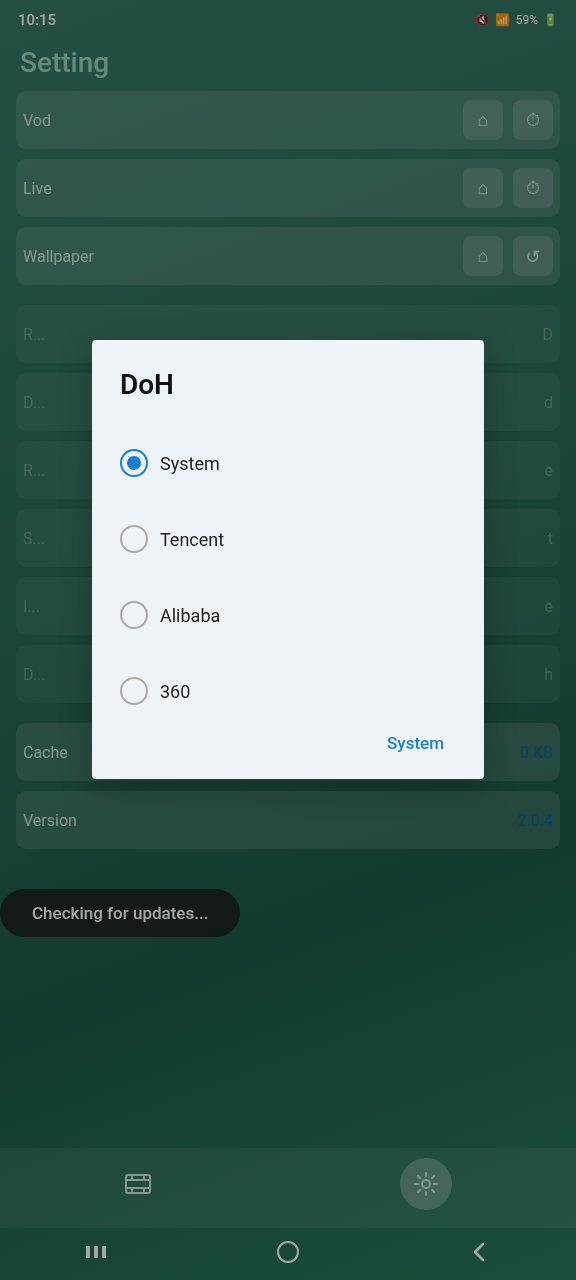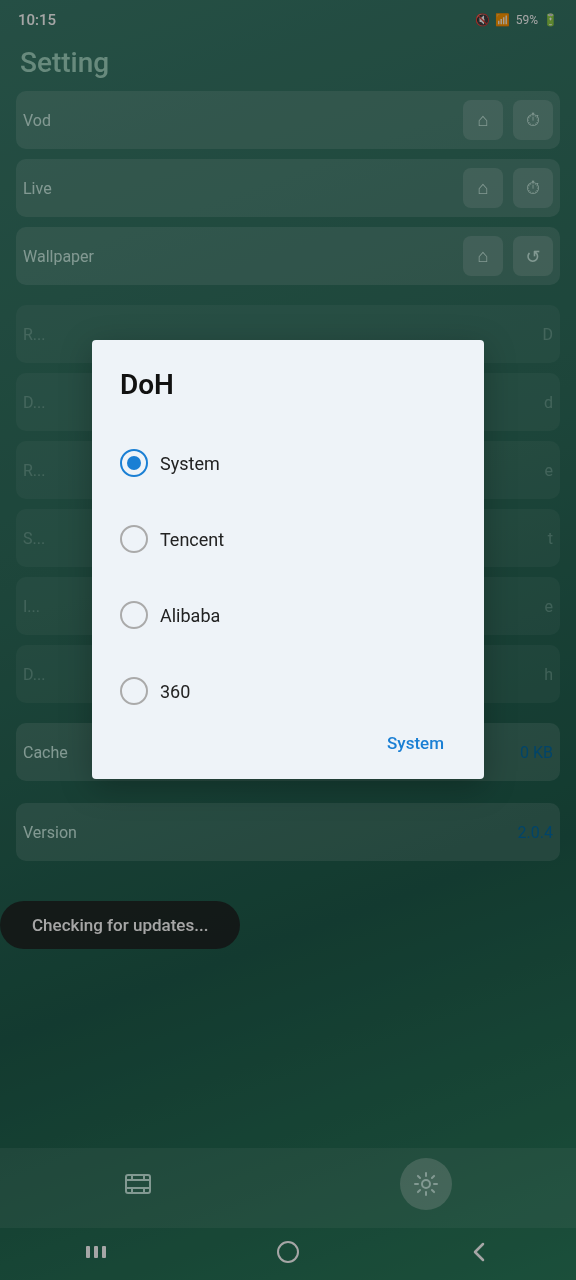--- a/index.html
+++ b/index.html
@@ -296,21 +296,21 @@
   <div class="setting-row">
     <span class="blurred-text">I...</span>
     <span class="blurred-text">e</span>
   </div>
   <div class="setting-row">
     <span class="blurred-text">D...</span>
     <span class="blurred-text">h</span>
   </div>
 </div>
 
-<div style="padding: 0 16px; margin-top: 10px; display:flex; flex-direction:column; gap:22px;">
+<div style="padding: 0 16px; margin-top: 10px; display:flex; flex-direction:column; gap:10px;">
   <div class="setting-row">
     <span class="setting-row-label">Cache</span>
     <span class="setting-row-value">0 KB</span>
   </div>
   <div class="setting-row">
     <span class="setting-row-label">Version</span>
     <span class="setting-row-value">2.0.4</span>
   </div>
 </div>
 

